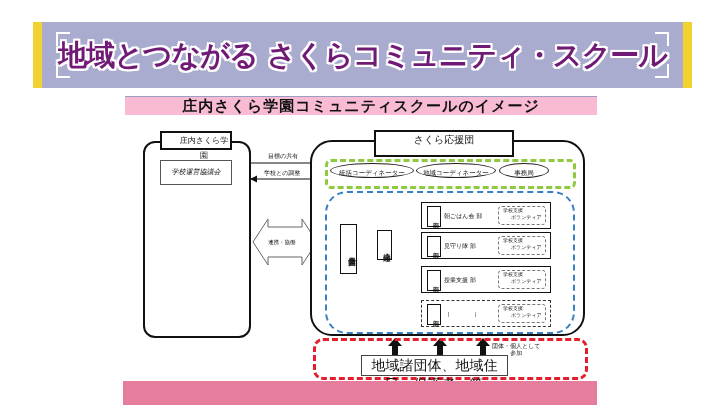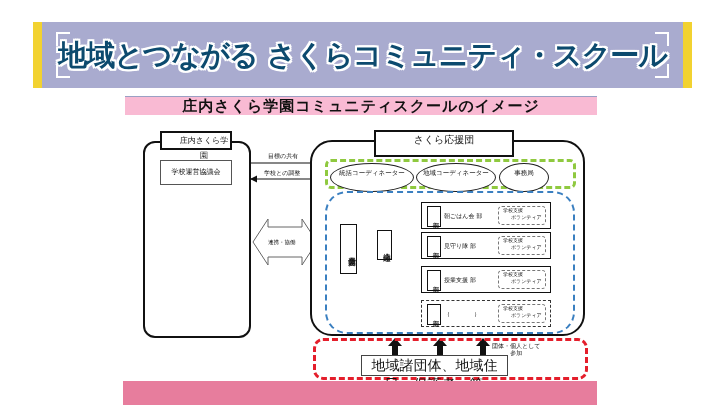--- a/index.html
+++ b/index.html
@@ -10,46 +10,46 @@
   
   #banner { left:33px; top:22px; width:659px; height:66px; background:#a9abcf; }
   #banner .ybar { position:absolute; top:0; width:9px; height:100%; background:#f2d230; }
   #banner .ybar.l { left:0; } #banner .ybar.r { right:0; }
   .bracket { position:absolute; width:12px; height:12px; border-color:#ffffff; border-style:solid; }
   .br-tl { left:23px; top:10px; border-width:2px 0 0 2px; }
   .br-bl { left:23px; bottom:10px; border-width:0 0 2px 2px; }
   .br-tr { right:23px; top:10px; border-width:2px 2px 0 0; }
   .br-br { right:23px; bottom:10px; border-width:0 2px 2px 0; }
   #banner-title { position:absolute; left:0; right:0; top:14px; text-align:center;
-      font-size:29px; font-weight:bold; color:#0c4a6e; letter-spacing:-1px;
+      font-size:29px; font-weight:bold; color:#701a75; letter-spacing:-1px;
       text-shadow: 2px 0 0 #fff, -2px 0 0 #fff, 0 2px 0 #fff, 0 -2px 0 #fff,
                    2px 2px 0 #fff, -2px -2px 0 #fff, 2px -2px 0 #fff, -2px 2px 0 #fff; }
 
   
   #subtitle { left:125px; top:96px; width:472px; height:19px; background:#f9bad3;
       border-top:1px solid #9aa0c4; text-align:center; font-size:15px; font-weight:bold;
       line-height:18px; letter-spacing:1px; }
 
   #bottom-bar { left:123px; top:381px; width:474px; height:24px; background:#e77d9d; }
 
   
   .rbox { border:2px solid #111; border-radius:14px; background:#fff; }
   .lbl { border:2px solid #111; background:#fff; text-align:center; }
-  .thin { border:1px solid #555; background:#fff; text-align:center; }
+  .thin { border:1px solid #555; background:#fff; text-align:center;font-style:italic; }
 
   #left-org { left:143px; top:141px; width:108px; height:197px; border-radius:12px; }
   #left-label { left:160px; top:131px; width:72px; height:19px; font-size:8px; line-height:15px;padding-left:16px; }
   #council { left:160px; top:160px; width:72px; height:25px; font-size:7px; line-height:23px; }
 
   #right-org { left:310px; top:140px; width:275px; height:196px; border-radius:22px; }
   #right-label { left:374px; top:130px; width:140px; height:27px; font-size:10px; line-height:16px; }
 
   #green-group { left:325px; top:159px; width:251px; height:30px; border:3px dashed #8fc93f; border-radius:6px; }
   .oval { border:1.5px solid #222; border-radius:50%; background:#fff; font-size:6.5px;
-      text-align:center; line-height:19px; height:29px; top:163px; }
+      text-align:center; line-height:19px; height:15px; top:163px; }
   #coord1 { left:330px; width:84px; }
   #coord2 { left:416px; width:80px; }
   #office { left:499px; width:50px; }
 
   #blue-group { left:325px; top:191px; width:250px; height:143px; border:2px dashed #3a7fc0; border-radius:22px; }
 
   .vbox { border:1.5px solid #111; background:#fff; font-size:8px; line-height:9px;
       text-align:center; writing-mode:vertical-rl; padding-top:3px; }
   #steering { left:340px; top:224px; width:17px; height:50px; }
   #liaison { left:377px; top:230px; width:15px; height:30px; }

